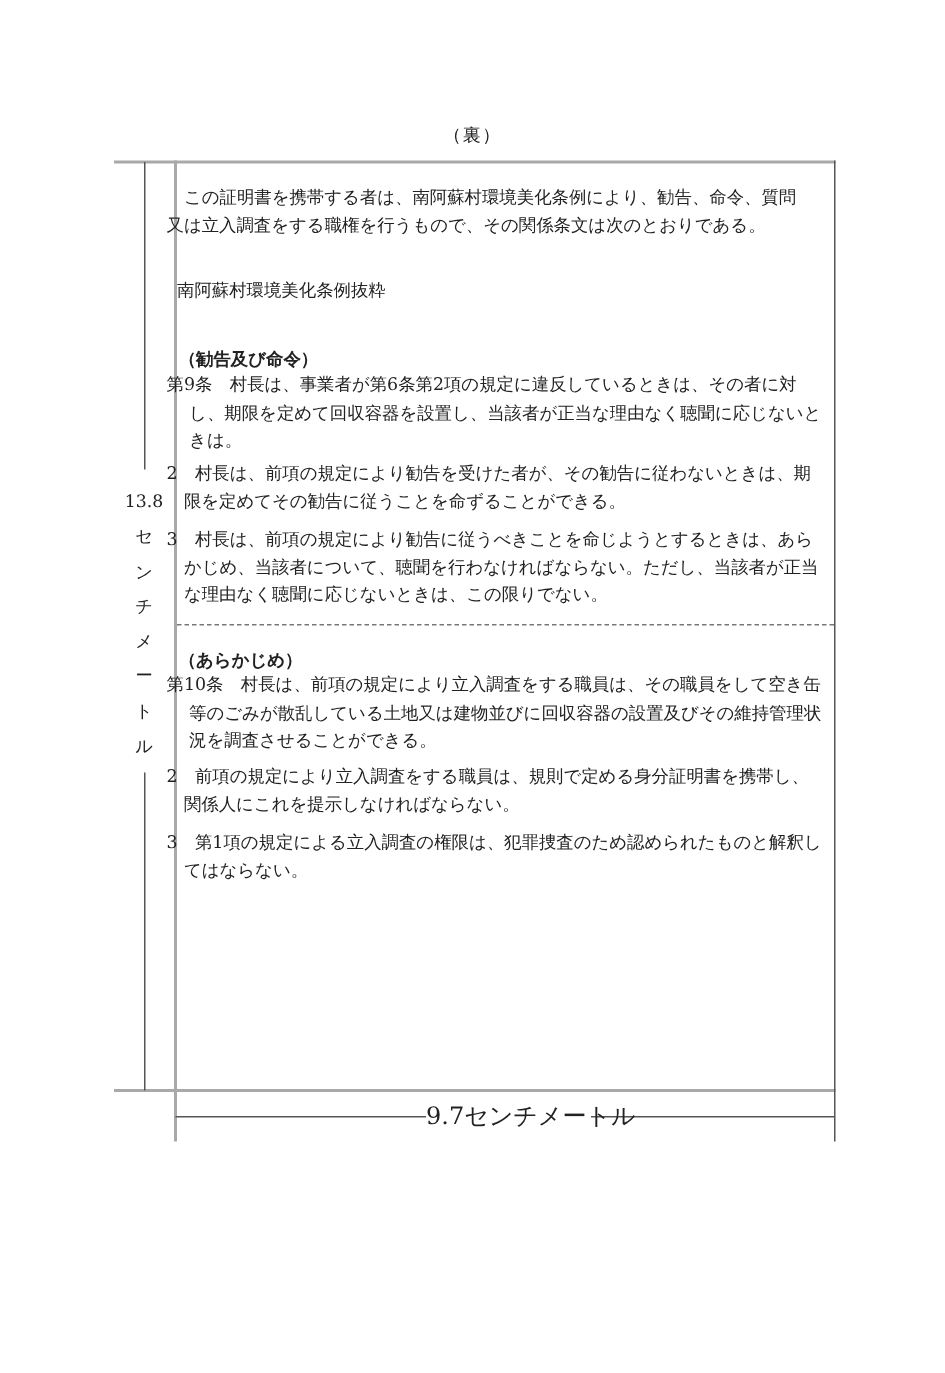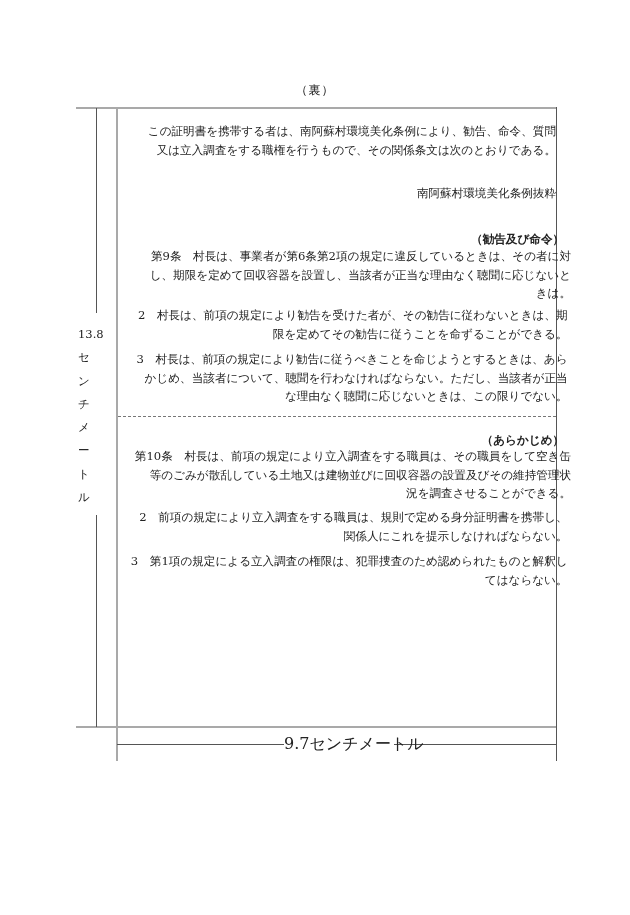--- a/index.html
+++ b/index.html
@@ -39,39 +39,39 @@
   .dim-v-top { left: 96px; top: 108px; height: 205px; border-left: 1px solid #555; }
   .dim-v-bottom { left: 96px; top: 515px; height: 212px; border-left: 1px solid #555; }
 
   .dim-h-left { left: 117px; width: 167px; top: 744px; border-top: 1px solid #555; }
   .dim-h-right { left: 394px; width: 162px; top: 744px; border-top: 1px solid #555; }
 
   .dashed { left: 118px; width: 438px; top: 416px; border-top: 1px dashed #777; }
 
   .vert-label {
     left: 78px; width: 36px; top: 323px;
-    text-align: left;
+    text-align: center;
     font-size: 11.5px;
     line-height: 23.3px;
   }
   .vert-label div { height: 23.3px; }
 
   .horiz-label {
     left: 284px; width: 110px; top: 737px;
     text-align: center;
     font-size: 16px;
     line-height: 14px;
     white-space: nowrap;
   }
-  .para { position: absolute; left: 128px; width: 428px; font-size: 11.6px; line-height: 18.5px; text-align: right; }
+  .para { position: absolute; left: 111px; width: 428px; font-size: 11.6px; line-height: 18.5px; }
   .indent-first { text-indent: 1em; }
   .hanging { padding-left: 1em; text-indent: -1em; }
   .hanging-wide { padding-left: 1.3em; text-indent: -1.3em; }
   .heading-center {
-    left: 118px; width: 438px; text-align: right;
+    left: 118px; width: 438px; text-align: left;
     font-size: 11.6px;
   }
   .caption { padding-left: 0.7em; font-weight: bold; }
 </style>
 </head>
 <body>
 
 <div class="abs header-label">（裏）</div>
 
 <div class="hline top-line"></div>

